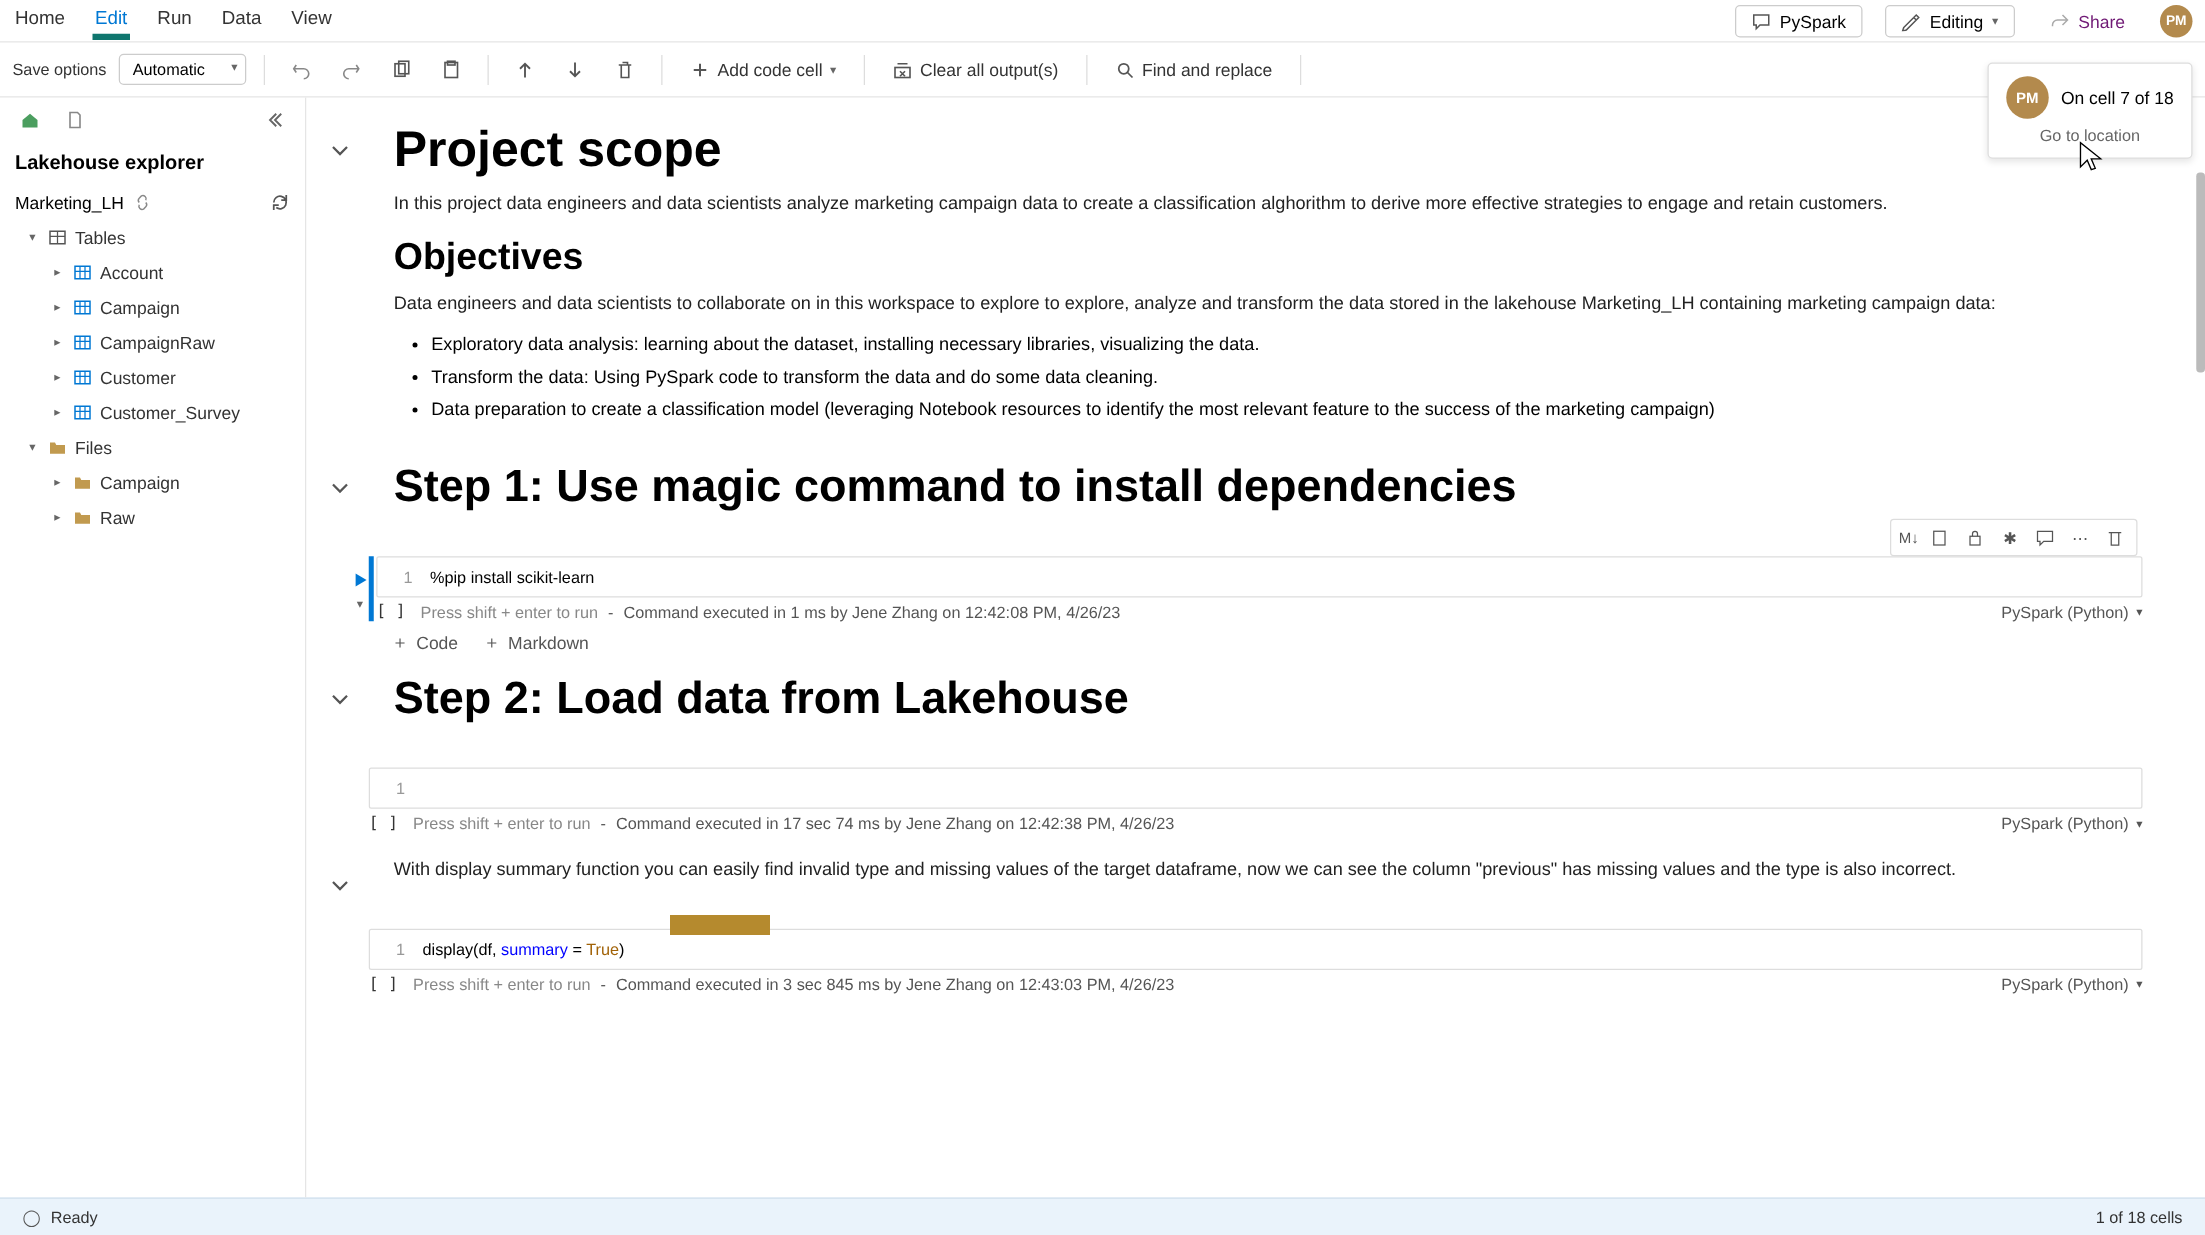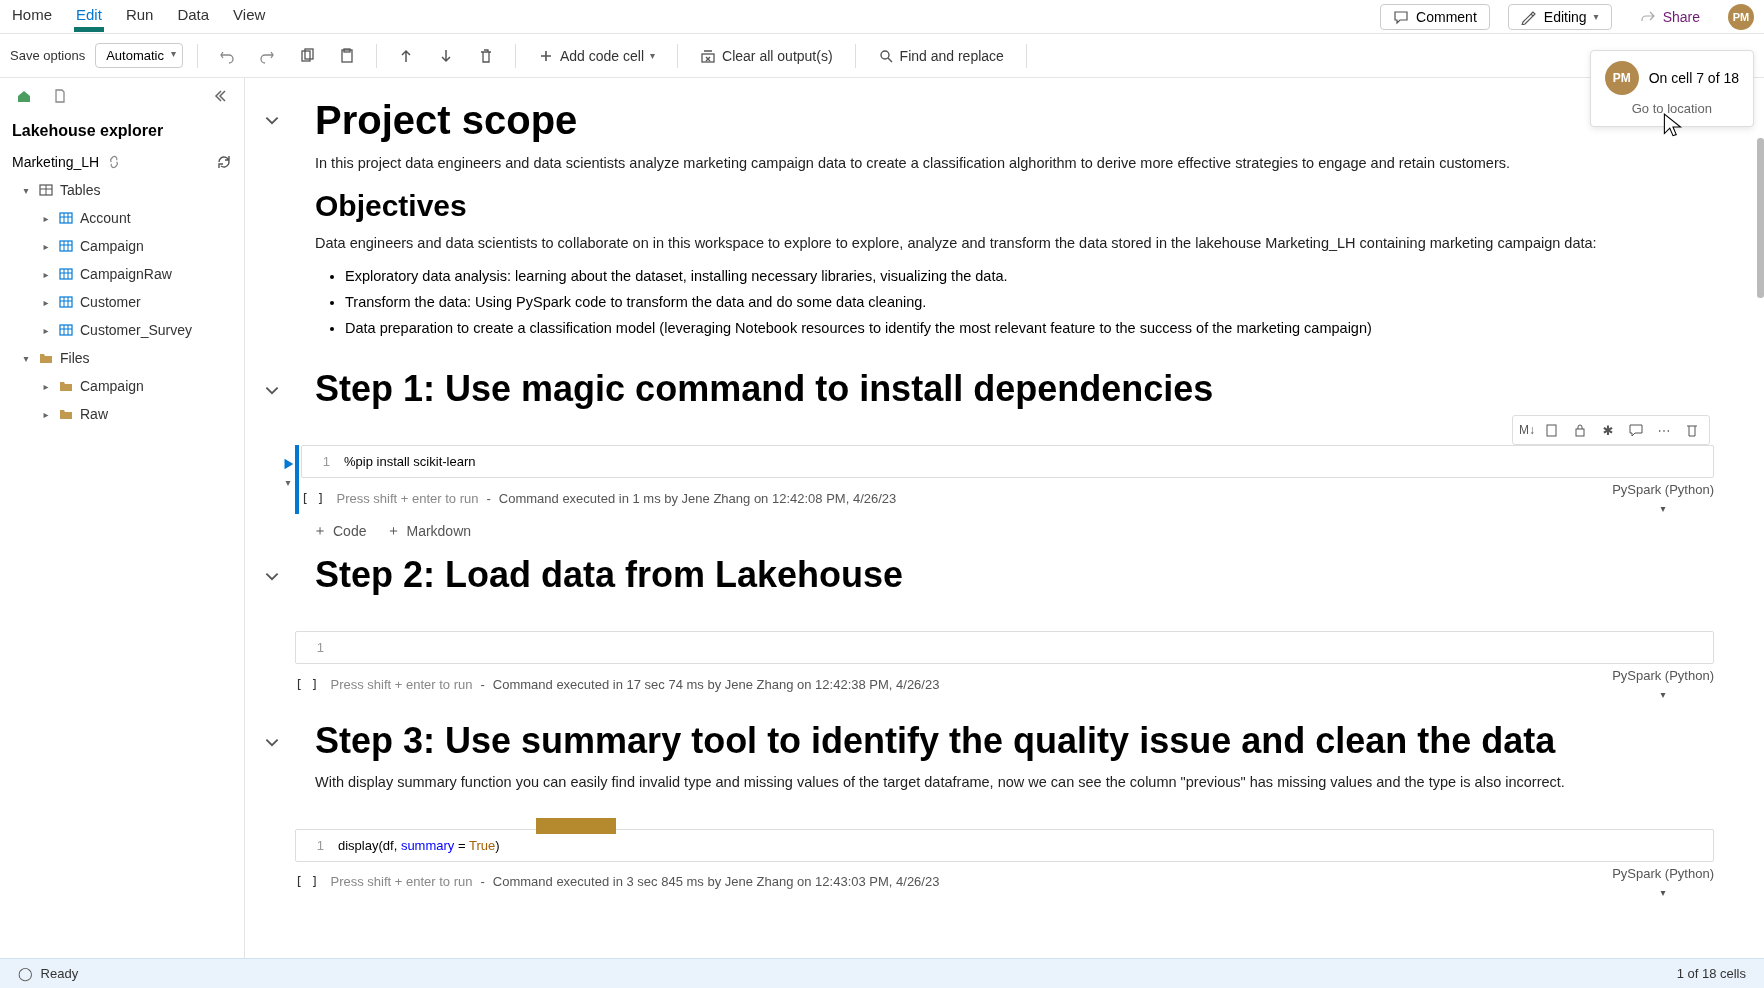--- a/index.html
+++ b/index.html
@@ -10,21 +10,21 @@
 .menu-items span { font-size: 15px; color: #333; cursor: pointer; padding: 4px 2px; }
 .menu-items span.active { color: #0078d4; border-bottom: 5px solid #0f766e; }
 .topbar-right { margin-left: auto; display: flex; align-items: center; gap: 18px; }
 .comment-box { display: flex; align-items: center; gap: 7px; border: 1px solid #ccc; padding: 4px 12px; border-radius: 4px; cursor: pointer; }
 .editing-box { display: flex; align-items: center; gap: 7px; border: 1px solid #ccc; padding: 4px 12px; border-radius: 4px; cursor: pointer; }
 .share-box { display: flex; align-items: center; gap: 7px; color: #701a75; padding: 4px 10px; }
 .avatar-pm { width: 26px; height: 26px; border-radius: 50%; background: #b38a4d; display: flex; align-items: center; justify-content: center; color: #fff; font-size: 11px; font-weight: 600; }
 
 .toolbar { display: flex; align-items: center; height: 44px; padding: 0 10px; border-bottom: 1px solid #e5e5e5; gap: 10px; }
 .save-opts { font-size: 13px; color: #333; }
-.save-dd { border: 1px solid #ccc; padding: 4px 18px 4px 10px; border-radius: 4px; position: relative; font-size: 13px; }
+.save-dd { border: 1px solid #ccc; padding: 4px 32px 4px 10px; border-radius: 4px; position: relative; font-size: 13px; }
 .save-dd::after { content: '▾'; position: absolute; right: 6px; top: 4px; font-size: 10px; color: #666; }
 .tool-ico { width: 30px; height: 30px; display: flex; align-items: center; justify-content: center; color: #555; cursor: pointer; }
 .tool-sep { width: 1px; height: 24px; background: #ddd; margin: 0 4px; }
 .tool-btn { display: flex; align-items: center; gap: 6px; padding: 4px 8px; color: #333; cursor: pointer; font-size: 14px; }
 .tool-btn svg { width: 16px; height: 16px; }
 
 .main { display: flex; height: calc(100% - 34px - 44px - 30px); }
 .sidebar { width: 245px; border-right: 1px solid #e5e5e5; padding: 10px 8px; position: relative; }
 .sb-tabs { display: flex; gap: 20px; padding: 0 8px 10px; align-items: center; }
 .sb-tabs .collapse-ic { margin-left: auto; color: #666; }
@@ -60,21 +60,21 @@
 .run-btn { color: #0078d4; cursor: pointer; }
 .run-chev { color: #666; font-size: 10px; cursor: pointer; }
 .code-box { border: 1px solid #ddd; border-radius: 2px; padding: 8px 10px; position: relative; }
 .code-line { font-family: 'Consolas', monospace; font-size: 13px; display: flex; gap: 14px; }
 .ln { color: #999; width: 18px; text-align: right; }
 .code-txt span.kw { color: #0000ff; }
 .code-txt span.py-true { color: #a16207; }
 .exec-info { display: flex; align-items: center; gap: 8px; padding: 4px 0 0 0; font-size: 13px; color: #555; }
 .exec-info .bracket { font-family: monospace; color: #333; margin-right: 4px; }
 .exec-info .hint { color: #888; }
-.exec-info .lang-dd { margin-left: auto; display: flex; align-items: center; gap: 6px; color: #555; flex-direction: column; }
+.exec-info .lang-dd { margin-left: auto; display: flex; align-items: center; gap: 6px; color: #555; }
 .add-cell-row { display: flex; gap: 20px; margin-left: 58px; padding: 8px 0 14px; }
 .add-cell-btn { display: flex; align-items: center; gap: 6px; color: #555; cursor: pointer; font-size: 14px; }
 
 .highlight-strip { position: absolute; background: #b58a2e; width: 80px; height: 16px; }
 
 .statusbar { height: 30px; background: #eaf3fb; border-top: 1px solid #d0e0ed; display: flex; align-items: center; padding: 0 18px; font-size: 13px; color: #333; }
 .statusbar .sb-right { margin-left: auto; }
 .status-ico { margin-right: 8px; color: #555; }
 
 .presence-pop { position: absolute; top: 50px; right: 10px; background: #fff; border: 1px solid #ddd; border-radius: 4px; padding: 10px 14px; box-shadow: 0 2px 6px rgba(0,0,0,0.1); display: flex; flex-direction: column; gap: 6px; min-width: 160px; z-index: 50; }
@@ -96,21 +96,21 @@
     <span class="active">Edit</span>
     <span>Run</span>
     <span>Data</span>
     <span>View</span>
   </div>
   <div class="topbar-right">
     <div class="comment-box">
       <svg class="icon" viewBox="0 0 16 16">
           <path fill="none" stroke="#555" stroke-width="1.2" d="M2 3 h12 v8 h-7 l-3 3 v-3 h-2 z"></path>
         </svg>
-      <span>Comment</span>
+      <span>PySpark</span>
     </div>
     <div class="editing-box">
       <svg class="icon" viewBox="0 0 16 16">
           <path fill="none" stroke="#555" stroke-width="1.2" d="M2 13 l8-8 2 2 -8 8 -3 1 z M10 5 l2-2 2 2 -2 2"></path>
         </svg>
       <span>Editing</span>
       <span style="font-size:10px;color:#666">▾</span>
     </div>
     <div class="share-box">
       <svg class="icon" viewBox="0 0 16 16">
@@ -419,21 +419,20 @@
             <span style="font-size:10px">▾</span>
           </span>
       </div>
     </div>
 
     <div class="cell-wrap" style="margin-top:20px">
       <svg class="collapse-arrow" viewBox="0 0 16 16">
           <path fill="none" stroke="#555" stroke-width="1.6" d="M3 5 l5 5 5-5"></path>
         </svg>
       <div class="md-block sect">
-        <h1>Step 3: Use summary tool to identify the quality issue and clean the data</h1>
         <p>With display summary function you can easily find invalid type and missing values of the target dataframe, now we can see the column "previous" has missing values and the type is also incorrect.</p>
       </div>
     </div>
     <div class="code-cell" style="position:relative">
       <div class="code-box" style="position:relative">
         <div class="highlight-strip" style="left:240px;top:-12px"></div>
         <div class="code-line">
             <span class="ln">1</span>
             <span class="code-txt"><span>display(df, </span><span class="kw">summary</span><span> = </span><span class="py-true">True</span><span>)</span></span>
           </div>

